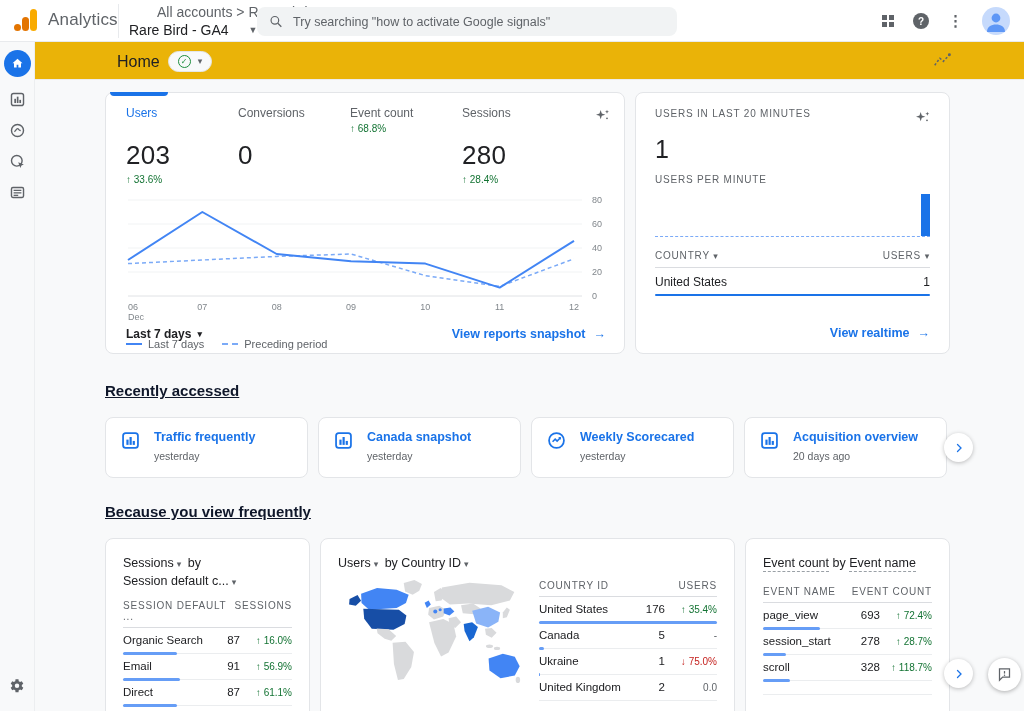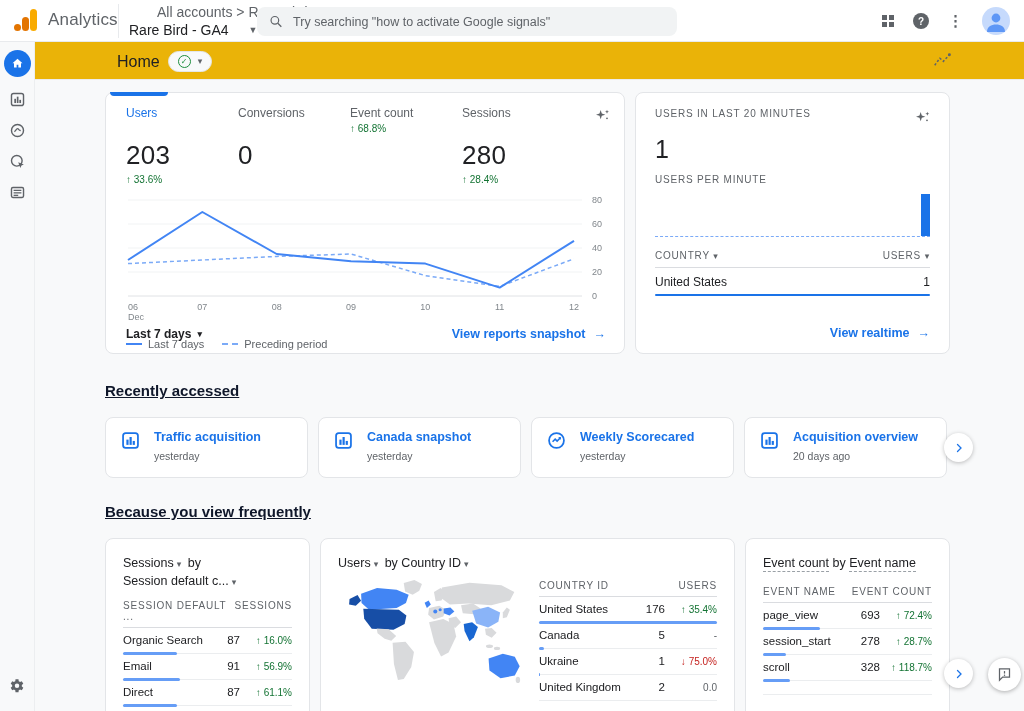--- a/index.html
+++ b/index.html
@@ -344,21 +344,21 @@
   <h2 class="sec-heading" style="top:340px">Recently accessed</h2>
   <div class="recent-row" id="recent-row">
     <div class="recent-card">
         <span><svg width="21" height="21" viewBox="0 0 24 24">
             <rect x="3.5" y="3.5" width="17" height="17" rx="3" fill="none" stroke="#1a73e8" stroke-width="2"></rect>
             <rect x="7.3" y="11" width="2.5" height="6" fill="#1a73e8"></rect>
             <rect x="10.9" y="8" width="2.5" height="9" fill="#1a73e8"></rect>
             <rect x="14.5" y="12.5" width="2.5" height="4.5" fill="#1a73e8"></rect>
           </svg></span>
         <div>
-          <div class="rc-label">Traffic acquisition</div>
+          <div class="rc-label">Traffic frequently</div>
           <div class="rc-time">yesterday</div>
         </div>
       </div>
       <div class="recent-card">
         <span><svg width="21" height="21" viewBox="0 0 24 24">
             <rect x="3.5" y="3.5" width="17" height="17" rx="3" fill="none" stroke="#1a73e8" stroke-width="2"></rect>
             <rect x="7.3" y="11" width="2.5" height="6" fill="#1a73e8"></rect>
             <rect x="10.9" y="8" width="2.5" height="9" fill="#1a73e8"></rect>
             <rect x="14.5" y="12.5" width="2.5" height="4.5" fill="#1a73e8"></rect>
           </svg></span>

